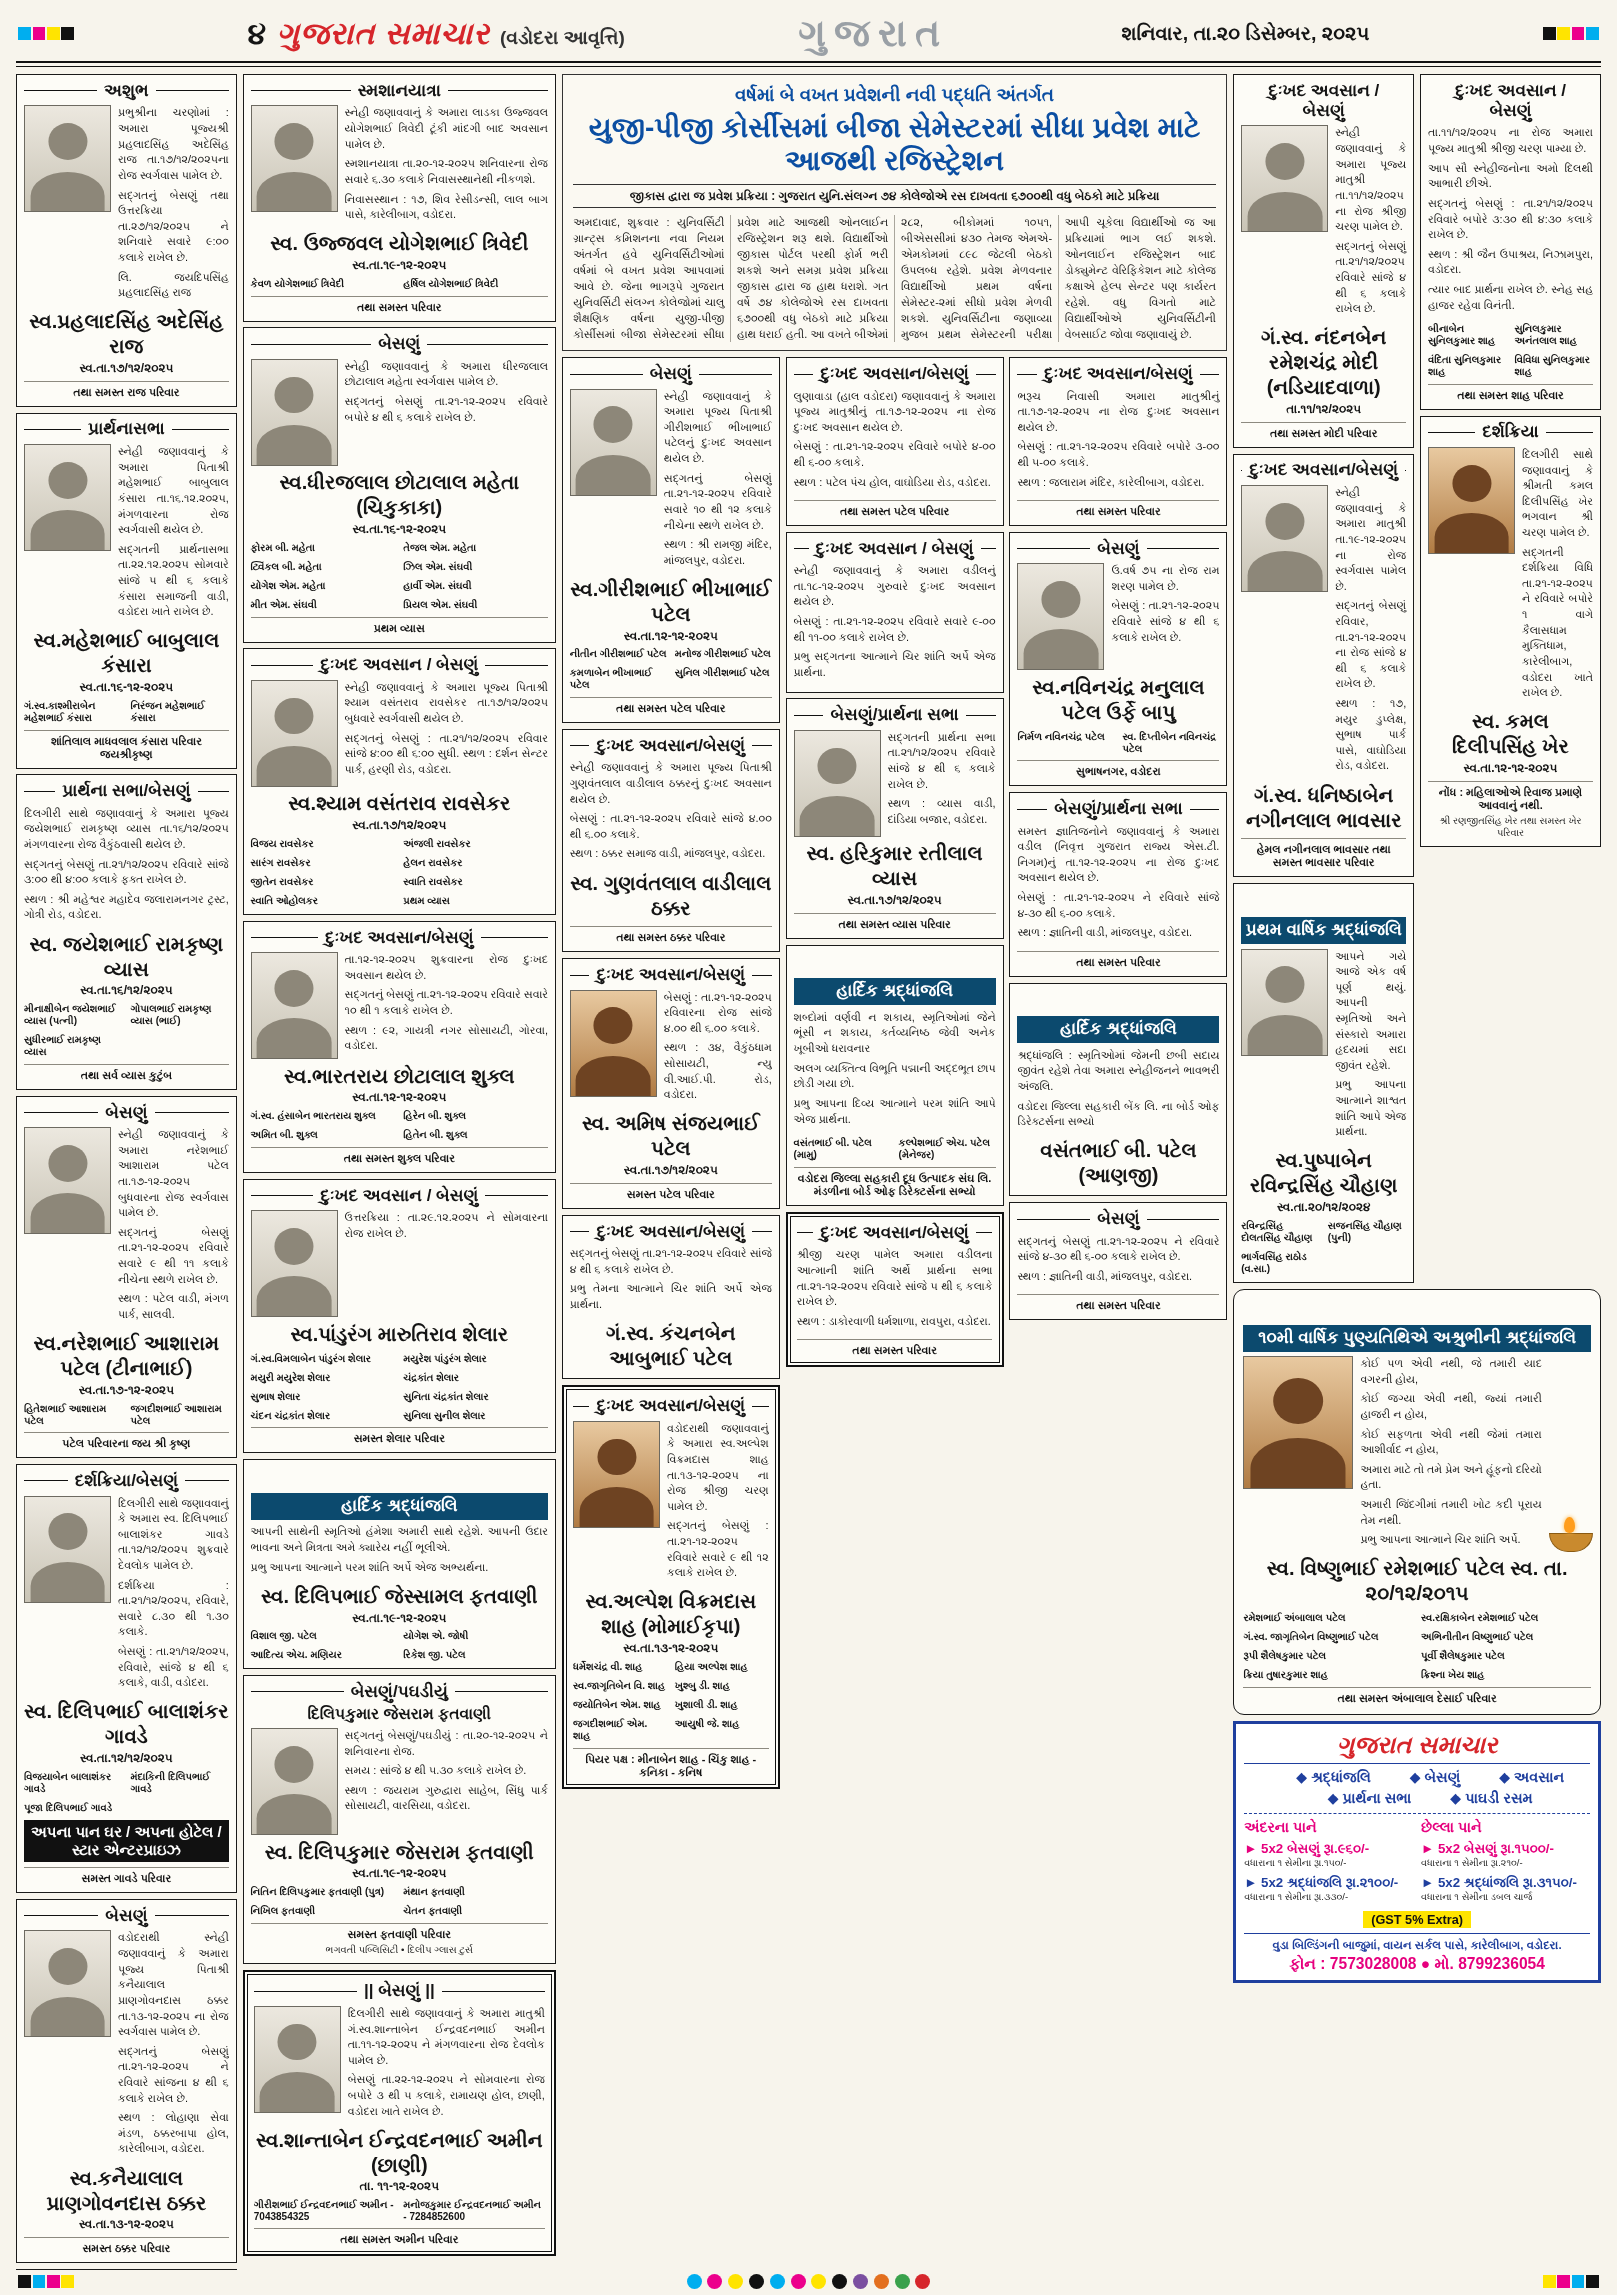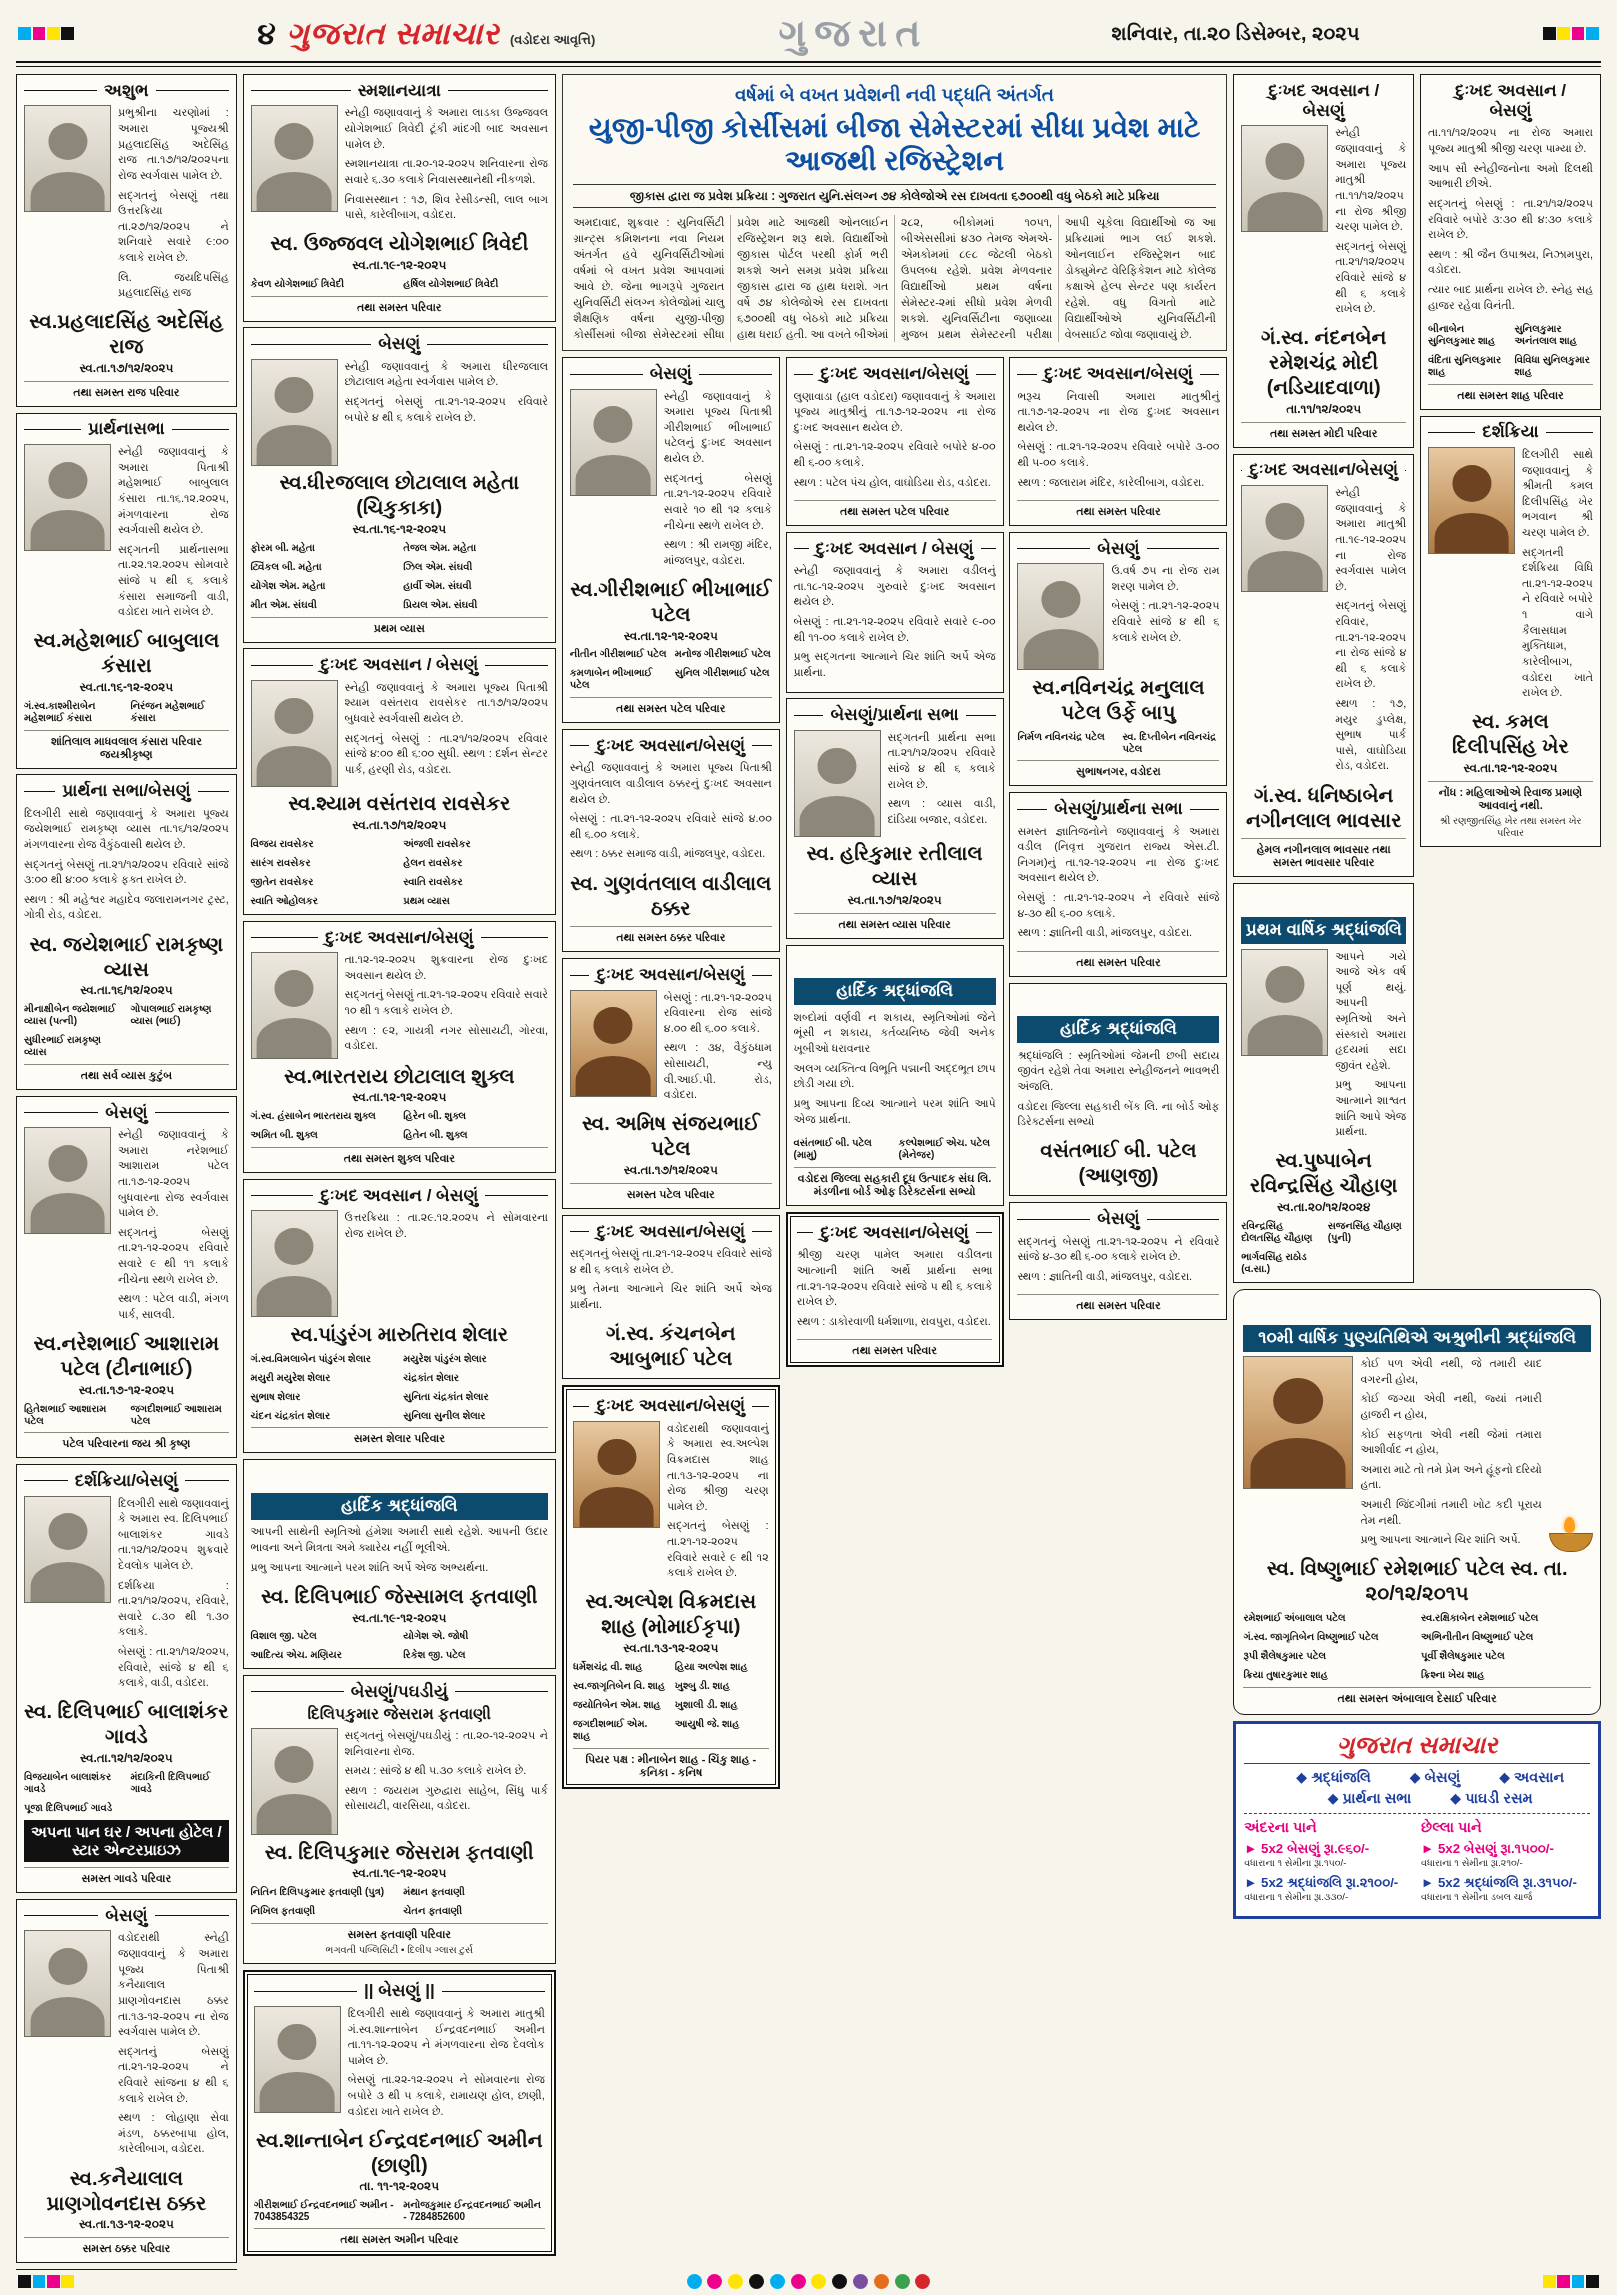--- a/index.html
+++ b/index.html
@@ -5,21 +5,21 @@
 <style>
   * { box-sizing: border-box; margin: 0; padding: 0; }
   html,body { width:1617px; background:#f2efe7; font-family:"Liberation Sans","DejaVu Sans",sans-serif; color:#141414; }
   .page { width:1617px; height:2295px; margin:0 auto; background:#f7f4ec; padding:8px 16px 5.8px; overflow:hidden; display:flex; flex-direction:column; }
 
   
   .hdr { display:flex; align-items:center; justify-content:space-between; padding:3.5px 2.3px 5.8px; }
   .hdr-left { display:flex; align-items:baseline; gap:10.4px; }
   .pageno { font-size:30px; font-weight:bold; }
   .masthead { font-size:31px; font-weight:bold; font-style:italic; color:#d6262b; letter-spacing:0.6px; }
-  .edition { font-size:13px; font-weight:bold; color:#333; }
+  .edition { font-size:19px; font-weight:bold; color:#333; }
   .section-name { font-size:38px; font-weight:bold; color:#9aa0a6; letter-spacing:8px; }
   .hdr-date { font-size:19.6px; font-weight:bold; }
   .hdr-rule { border-top:2.9px solid #111; border-bottom:0.9px solid #111; height:5.8px; margin-bottom:7px; }
   .regstrip { display:flex; gap:1.7px; }
   .regstrip span { width:12.7px; height:12.7px; display:inline-block; }
   .rs-c{background:#00aeef}.rs-m{background:#ec008c}.rs-y{background:#ffe400}.rs-k{background:#111}
 
   
   .content { flex:1; display:flex; gap:5.8px; align-items:flex-start; overflow:hidden; }
   .col { display:flex; flex-direction:column; gap:5.8px; min-width:0; }
@@ -762,20 +762,25 @@
               <div class="rates-head">છેલ્લા પાને</div>
               <div class="rate-item">
                 <div class="rate-label">► 5x2 બેસણું રૂા.૧૫૦૦/-</div>
                 <div class="rate-note">વધારાના ૧ સેમીના રૂા.૨૧૦/-</div>
               </div>
               <div class="rate-item alt">
                 <div class="rate-label">► 5x2 શ્રદ્ધાંજલિ રૂા.૩૧૫૦/-</div>
                 <div class="rate-note">વધારાના ૧ સેમીના ડબલ ચાર્જ</div>
               </div>
             </div>
+        </div>
+        <div class="rates-foot">
+          <span class="rates-gst">(GST 5% Extra)</span>
+          <div class="rates-addr">વુડા બિલ્ડિંગની બાજુમાં, વાયન સર્કલ પાસે, કારેલીબાગ, વડોદરા.</div>
+          <div class="rates-phone">ફોન : 7573028008  ●  મો. 8799236054</div>
         </div>
       </section>
     </div>
 
   </div>
 
   <div class="pfoot">
     <div class="regstrip">
       <span class="rs-k"></span>
         <span class="rs-c"></span>

